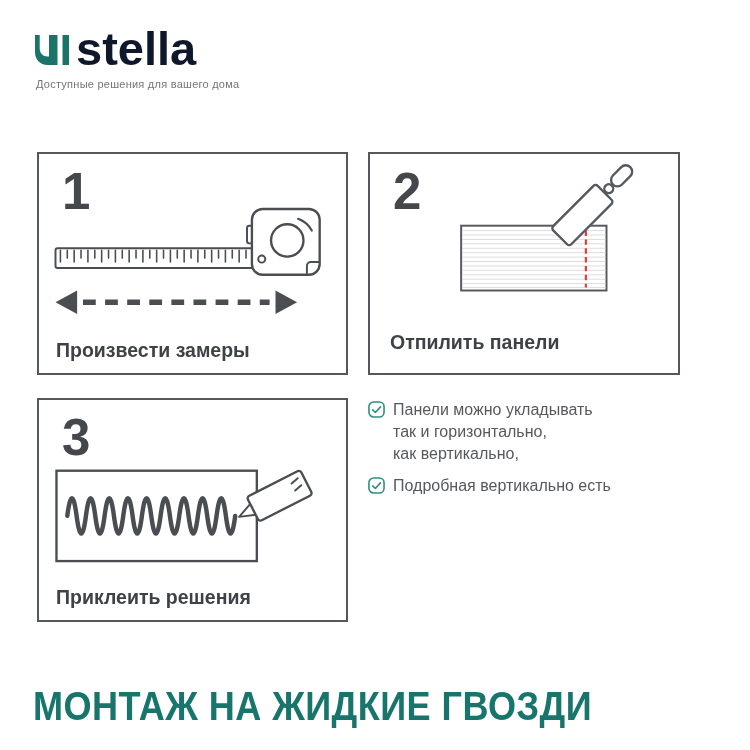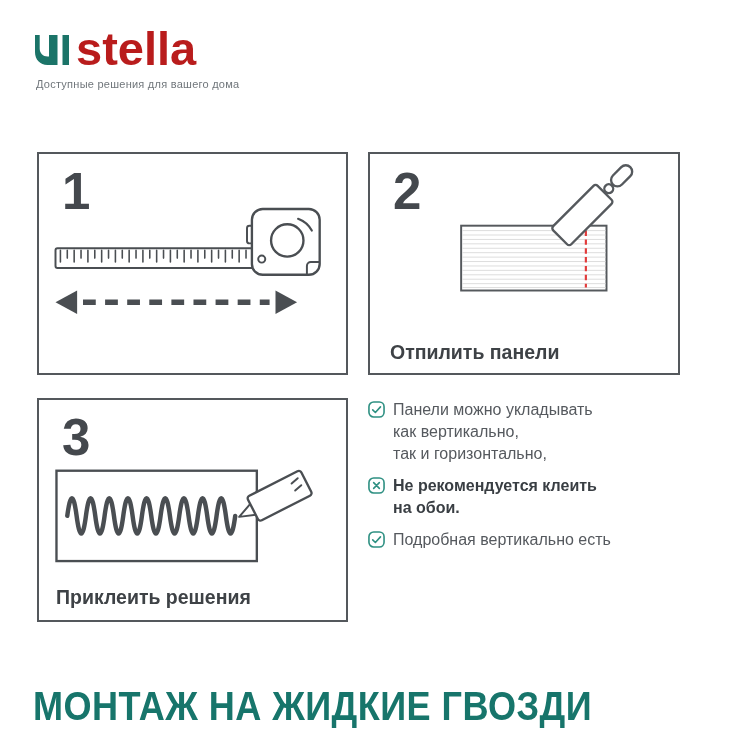--- a/index.html
+++ b/index.html
@@ -5,42 +5,42 @@
   html,body{margin:0;padding:0;background:#fff;}
   .canvas{
     position:relative;width:750px;height:750px;background:#ffffff;overflow:hidden;
     font-family:"Liberation Sans",sans-serif;
   }
   
   .logo{position:absolute;left:35px;top:33px;}
   .logo-icon{position:absolute;left:0;top:2px;width:34px;height:30px;}
   .logo-word{
     position:absolute;left:41px;top:-8px;font-size:47px;font-weight:700;
-    color:#b91c1c;letter-spacing:0px;line-height:1;
+    color:#0f172a;letter-spacing:0px;line-height:1;
   }
   .logo-tagline{
     position:absolute;left:1px;top:45px;width:300px;font-size:11px;
     color:#70767b;letter-spacing:.25px;white-space:nowrap;
   }
   
   .step-box{
     position:absolute;border:2px solid #54585c;background:#fff;box-sizing:border-box;
   }
   .box1{left:37px;top:152px;width:311px;height:223px;}
   .box2{left:368px;top:152px;width:312px;height:223px;}
   .box3{left:37px;top:398px;width:311px;height:224px;}
   .step-num{
     position:absolute;left:23px;top:12px;font-size:51px;font-weight:700;
     color:#44484d;line-height:1;
   }
   .step-caption{
     position:absolute;left:17px;bottom:12px;font-size:19.5px;font-weight:700;
     color:#3e4246;line-height:21px;white-space:nowrap;
   }
-  .box2 .step-caption{left:20px;bottom:10px;}
+  .box2 .step-caption{left:20px;bottom:20px;}
   .illust{position:absolute;left:0;top:0;width:100%;height:100%;display:block;}
   
   .notes{position:absolute;left:368px;top:399px;width:310px;}
   .note{display:flex;align-items:flex-start;margin-bottom:10px;}
   .note-icon{flex:0 0 17px;width:17px;height:17px;margin-top:2px;margin-right:8px;}
   .note-text{font-size:16px;line-height:22px;color:#55595e;}
   .note.em .note-text{font-weight:700;color:#393e43;}
   
   .footer-title{
     position:absolute;left:33px;top:686px;font-size:41px;font-weight:700;
@@ -74,20 +74,21 @@
         <circle cx="226" cy="107" r="3.6"></circle>
         <path d="M284 110h-8a4 4 0 0 0 -4 4v8"></path>
       </g>
       <g fill="#4a4e52">
         <path d="M16 151 L38 139 V163 Z"></path>
         <path d="M262 151 L240 139 V163 Z"></path>
       </g>
       <path d="M44 151 H234" stroke="#4a4e52" stroke-width="5.5" stroke-dasharray="13 9.5" fill="none"></path>
     </svg>
     <div class="step-num">1</div>
+    <div class="step-caption">Произвести замеры</div>
   </div>
 
   <div class="step-box box2">
     <svg class="illust" viewBox="0 0 312 223">
       <rect x="92" y="73" width="148" height="66" fill="#fff" stroke="#55595d" stroke-width="2"></rect>
       <path stroke="#dcdcdc" stroke-width="1" d="M93 78h146M93 82.5h146M93 87h146M93 91.5h146M93 96h146M93 100.5h146M93 105h146M93 109.5h146M93 114h146M93 118.5h146M93 123h146M93 127.5h146M93 132h146M93 136h146"></path>
       <path d="M219 78 V136" stroke="#e23b3b" stroke-width="2.2" stroke-dasharray="5.5 3.5" fill="none"></path>
       <g transform="translate(202,94) rotate(-45)" fill="#fff" stroke="#55595d" stroke-width="2.4">
         <rect x="0" y="-26" width="64" height="26" rx="3"></rect>
         <circle cx="70" cy="-13" r="4.5"></circle>
@@ -116,35 +117,25 @@
 
   <div class="notes">
 
     <div class="note">
       <svg class="note-icon" viewBox="0 0 18 18">
         <rect x="1" y="1" width="16" height="16" rx="5" fill="none" stroke="#2e9082" stroke-width="1.7"></rect>
         <path d="M5 9.4 L7.8 12.2 L13.2 6.2" fill="none" stroke="#2e9082" stroke-width="1.7" stroke-linecap="round" stroke-linejoin="round"></path>
       </svg>
       <div class="note-text">
         <div>Панели можно укладывать</div>
+        <div>так и горизонтально,</div>
         <div>как вертикально,</div>
-        <div>так и горизонтально,</div>
       </div>
     </div>
 
-    <div class="note em">
-      <svg class="note-icon" viewBox="0 0 18 18">
-        <rect x="1" y="1" width="16" height="16" rx="5" fill="none" stroke="#2e9082" stroke-width="1.7"></rect>
-        <path d="M6 6 L12 12 M12 6 L6 12" fill="none" stroke="#2e9082" stroke-width="1.7" stroke-linecap="round"></path>
-      </svg>
-      <div class="note-text">
-        <div>Не рекомендуется клеить</div>
-        <div>на обои.</div>
-      </div>
-    </div>
 
     <div class="note">
       <svg class="note-icon" viewBox="0 0 18 18">
         <rect x="1" y="1" width="16" height="16" rx="5" fill="none" stroke="#2e9082" stroke-width="1.7"></rect>
         <path d="M5 9.4 L7.8 12.2 L13.2 6.2" fill="none" stroke="#2e9082" stroke-width="1.7" stroke-linecap="round" stroke-linejoin="round"></path>
       </svg>
       <div class="note-text">
         <div>Подробная вертикально есть</div>
       </div>
     </div>

